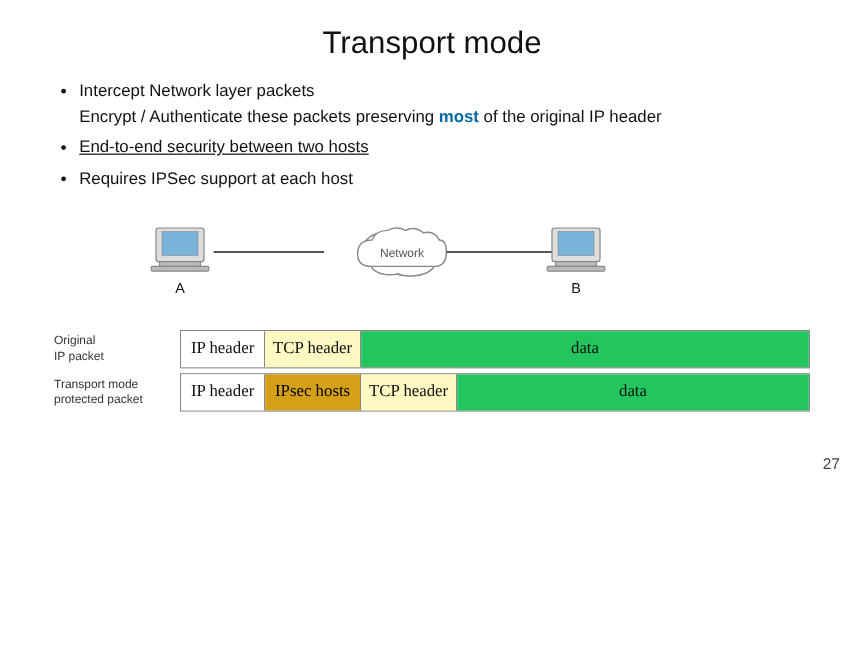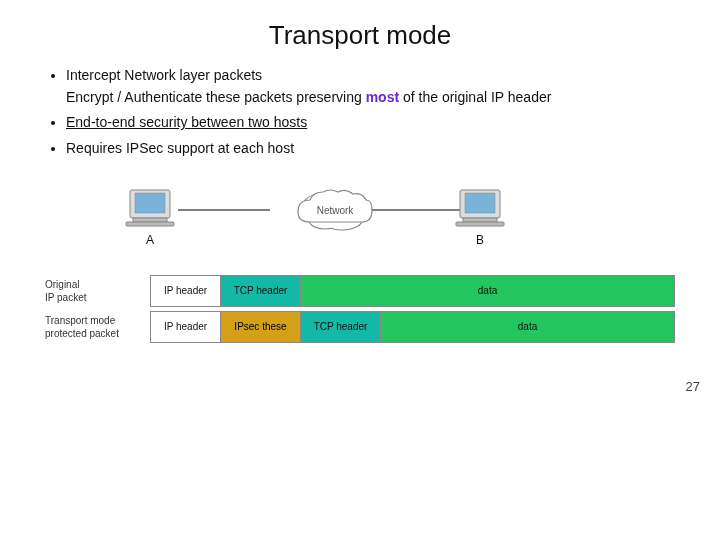--- a/index.html
+++ b/index.html
@@ -33,21 +33,21 @@
     .bullets li {
       margin-bottom: 4px;
       list-style-type: disc;
       margin-left: 16px;
     }
     .bullets li .underline {
       text-decoration: underline;
     }
     .bullets li .bold-orange {
       font-weight: bold;
-      color: #6d28d9;
+      color: #0369a1;
     }
     .sub-bullet {
       list-style-type: none;
       margin-left: 10px;
     }
     .sub-bullet::before {
       content: "– ";
     }
     
     .diagram {
@@ -79,29 +79,30 @@
       display: flex;
       flex: 1;
       height: 32px;
       border: 1px solid #888;
     }
     .cell {
       border-right: 1px solid #888;
       display: flex;
       align-items: center;
       justify-content: center;
-      font-size: 10px;
+      font-size: 14px;
       padding: 2px 4px;
+      font-family: Liberation Serif, serif;
     }
     .cell:last-child {
       border-right: none;
     }
     .cell-ip { width: 70px; background: #fff; }
     .cell-ipsec { width: 80px; background: #d4a017; color: #000; }
-    .cell-tcp { width: 80px; background: #14b8a6; }
+    .cell-tcp { width: 80px; background: #fef9c3; }
     .cell-data { flex: 1; background: #22c55e; }
     .page-number {
       position: absolute;
       bottom: 10px;
       right: 20px;
       font-size: 13px;
       color: #444;
     }
     
     svg.net-svg {
@@ -170,21 +171,21 @@
           <div class="cell cell-ip">IP header</div>
           <div class="cell cell-tcp">TCP header</div>
           <div class="cell cell-data">data</div>
         </div>
       </div>
 
       <div class="packet-row">
         <div class="packet-label">Transport mode<br>protected packet</div>
         <div class="packet-cells">
           <div class="cell cell-ip">IP header</div>
-          <div class="cell cell-ipsec">IPsec these</div>
+          <div class="cell cell-ipsec">IPsec hosts</div>
           <div class="cell cell-tcp">TCP header</div>
           <div class="cell cell-data">data</div>
         </div>
       </div>
 
     </div>
   </div>
 
   <div class="page-number">27</div>
 </div>

